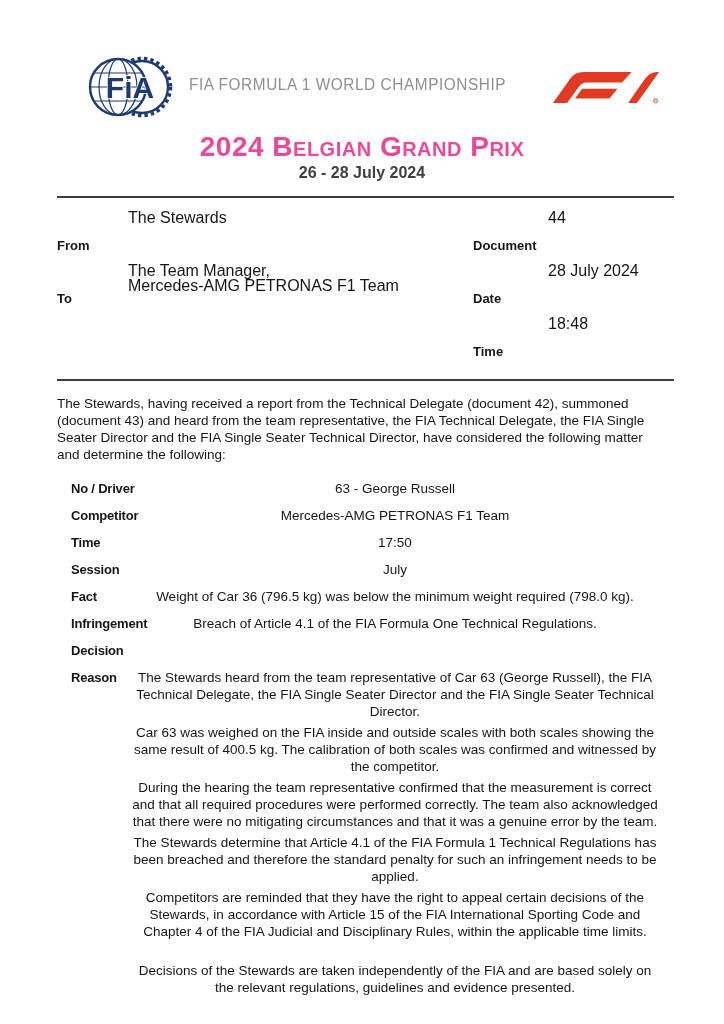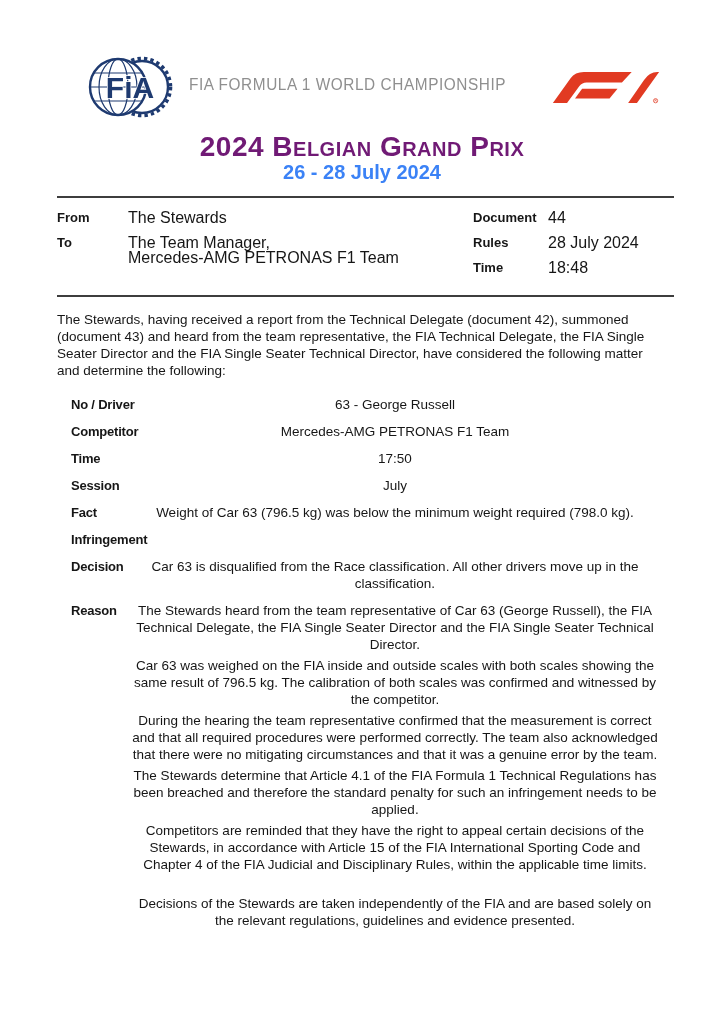--- a/index.html
+++ b/index.html
@@ -16,35 +16,35 @@
     margin-left: 14px; padding-bottom: 4px;
     color: #8f8f8f; font-size: 16px; letter-spacing: 0.6px; white-space: nowrap;
     transform: scaleX(0.96); transform-origin: left center;
   }
   .mast-spacer { flex: 1; }
   .f1-logo { width: 108px; height: 38px; margin-right: 14px; flex: 0 0 auto; }
 
   
   .title-block { text-align: center; margin-top: 9px; }
   .doc-title {
-    font-size: 28px; font-weight: 700; color: #701a75;
+    font-size: 28px; font-weight: 700; color: #ec4899;
     font-variant: small-caps; letter-spacing: 0.5px; line-height: 32px;
   }
-  .doc-subtitle { font-size: 20px; font-weight: 700; color: #3b82f6; line-height: 19px; }
+  .doc-subtitle { font-size: 16px; font-weight: 700; color: #404040; line-height: 19px; }
 
   
   .rule { height: 2px; background: #3d3d3d; margin-left: 57px; margin-right: 50px; }
   .rule.top { margin-top: 14px; }
 
   
   .meta { display: flex; padding: 12px 50px 10px 57px; }
   .meta-left { width: 416px; flex: 0 0 auto; }
   .meta-right { flex: 1; }
   .meta-row { display: flex; margin-bottom: 10px; }
-  .mlabel { font-weight: 700; font-size: 13px; line-height: 15px; flex: 0 0 auto; }
+  .mlabel { font-weight: 700; font-size: 13px; line-height: 15px; flex: 0 0 auto; margin-top: 28px; }
   .meta-left .mlabel { width: 71px; }
   .meta-right .mlabel { width: 75px; }
   .mvalue { font-size: 16px; line-height: 15px; }
 
   
   .intro { margin: 14px 50px 0 57px; font-size: 13.5px; line-height: 17px; max-width: 612px; }
   .fields { margin: 17px 50px 0 57px; }
   .frow { display: grid; grid-template-columns: 73px 1fr; margin-bottom: 10px; }
   .flabel {
     font-weight: 700; font-size: 13px; line-height: 17px;
@@ -116,21 +116,21 @@
           <div>Mercedes-AMG PETRONAS F1 Team</div>
         </div>
       </div>
     </div>
     <div class="meta-right">
       <div class="meta-row">
         <div class="mlabel">Document</div>
         <div class="mvalue">44</div>
       </div>
       <div class="meta-row">
-        <div class="mlabel">Rules</div>
+        <div class="mlabel">Date</div>
         <div class="mvalue">28 July 2024</div>
       </div>
       <div class="meta-row">
         <div class="mlabel">Time</div>
         <div class="mvalue">18:48</div>
       </div>
     </div>
   </div>
 
   <div class="rule"></div>
@@ -163,40 +163,40 @@
     <div class="frow">
       <div class="flabel">Session</div>
       <div class="fvalue">
           <p>July</p>
         </div>
     </div>
 
     <div class="frow">
       <div class="flabel">Fact</div>
       <div class="fvalue">
-          <p>Weight of Car 63 (796.5 kg) was below the minimum weight required (798.0 kg).</p>
+          <p>Weight of Car 36 (796.5 kg) was below the minimum weight required (798.0 kg).</p>
         </div>
     </div>
 
     <div class="frow">
       <div class="flabel">Infringement</div>
+      <div class="fvalue">
+          <p>Breach of Article 4.1 of the FIA Formula One Technical Regulations.</p>
+        </div>
     </div>
 
     <div class="frow">
       <div class="flabel">Decision</div>
-      <div class="fvalue">
-          <p>Car 63 is disqualified from the Race classification. All other drivers move up in the classification.</p>
-        </div>
     </div>
 
     <div class="frow">
       <div class="flabel">Reason</div>
       <div class="fvalue">
         <p>The Stewards heard from the team representative of Car 63 (George Russell), the FIA Technical Delegate, the FIA Single Seater Director and the FIA Single Seater Technical Director.</p>
-        <p>Car 63 was weighed on the FIA inside and outside scales with both scales showing the same result of 796.5 kg. The calibration of both scales was confirmed and witnessed by the competitor.</p>
+        <p>Car 63 was weighed on the FIA inside and outside scales with both scales showing the same result of 400.5 kg. The calibration of both scales was confirmed and witnessed by the competitor.</p>
         <p>During the hearing the team representative confirmed that the measurement is correct and that all required procedures were performed correctly. The team also acknowledged that there were no mitigating circumstances and that it was a genuine error by the team.</p>
         <p>The Stewards determine that Article 4.1 of the FIA Formula 1 Technical Regulations has been breached and therefore the standard penalty for such an infringement needs to be applied.</p>
         <p>Competitors are reminded that they have the right to appeal certain decisions of the Stewards, in accordance with Article 15 of the FIA International Sporting Code and Chapter 4 of the FIA Judicial and Disciplinary Rules, within the applicable time limits.</p>
       </div>
     </div>
 
     <div class="frow note">
       <div class="flabel"></div>
       <div class="fvalue">
           <p>Decisions of the Stewards are taken independently of the FIA and are based solely on the relevant regulations, guidelines and evidence presented.</p>

